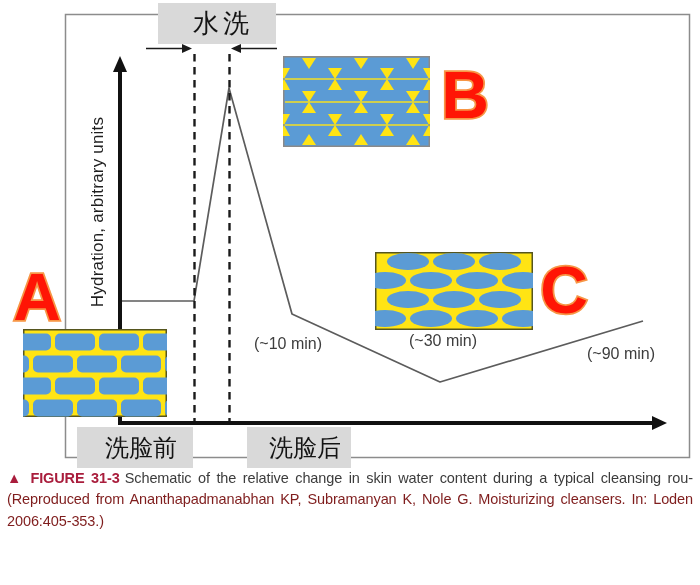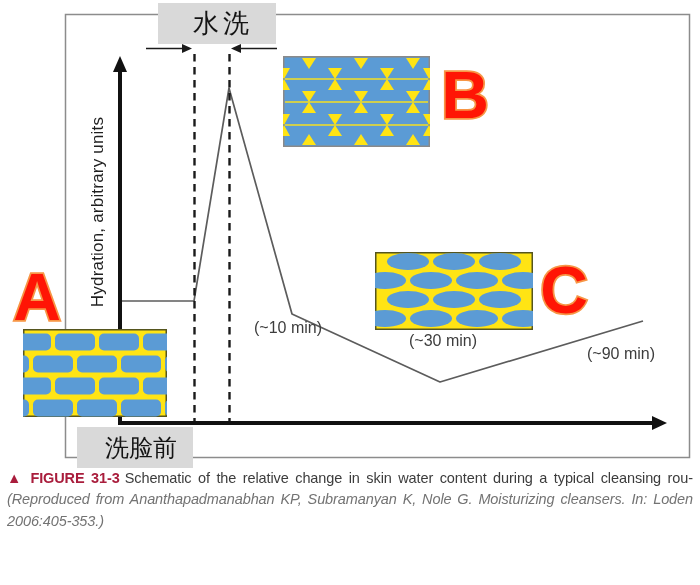--- a/index.html
+++ b/index.html
@@ -8,30 +8,30 @@
   #plot-layer{position:absolute;left:0;top:0;}
   .abs{position:absolute;}
   .graybox{background:#D9D9D9;display:flex;align-items:center;justify-content:center;
            color:#141414;font-family:"DejaVu Sans","Liberation Sans",sans-serif;padding-left:12px;}
   .wash-box{left:158px;top:3px;width:106px;height:41px;font-size:26px;letter-spacing:4px;}
   .pre-box{left:77px;top:427px;width:104px;height:41px;font-size:24px;}
   .post-box{left:247px;top:427px;width:92px;height:41px;font-size:24px;}
   .ylabel{left:98px;top:212px;transform:translate(-50%,-50%) rotate(-90deg);
           white-space:nowrap;font-size:17px;color:#1f1f1f;letter-spacing:.2px;}
   .tlabel{transform:translate(-50%,-50%);font-size:16px;color:#3d3d3d;white-space:nowrap;}
-  .t10{left:288px;top:328px;} .t30{left:443px;top:341px;} .t60{left:621px;top:354px;}
+  .t10{left:288px;top:344px;} .t30{left:443px;top:341px;} .t60{left:621px;top:354px;}
   .letter-svg{position:absolute;overflow:visible;}
   .letter-svg text{font-family:"Liberation Sans",sans-serif;font-weight:bold;font-size:66px;
           fill:#FF1505;stroke:#F79646;stroke-width:3.5px;paint-order:stroke;text-anchor:middle;}
   .caption{left:7px;top:468px;width:686px;color:#3c3c3c;font-size:14.5px;line-height:21.3px;
            letter-spacing:-0.1px;}
   .cap-line{text-align:justify;text-align-last:justify;}
   .cap-last{text-align:left;}
   .figno{color:#A91D3C;font-weight:bold;margin-right:5px;white-space:nowrap;}
-  .cite{font-style:italic;color:#737373;}
+  .cite{color:#7f1d1d;}
 </style>
 </head>
 <body>
 
 <div id="stage">
 
   <svg id="plot-layer" width="700" height="470">
 
     <rect x="65.5" y="14.5" width="624" height="443" fill="none" stroke="#8c8c8c" stroke-width="1.5"></rect>
 
@@ -140,20 +140,23 @@
         <ellipse cx="148" cy="66.5" rx="21" ry="8.5"></ellipse>
     </g>
   </svg>
 
   <div class="abs graybox wash-box">
     <span>水洗</span>
   </div>
   <div class="abs graybox pre-box">
     <span>洗脸前</span>
   </div>
+  <div class="abs graybox post-box">
+    <span>洗脸后</span>
+  </div>
 
   <div class="abs ylabel">Hydration, arbitrary units</div>
 
   <div class="abs tlabel t10">(~10 min)</div>
   <div class="abs tlabel t30">(~30 min)</div>
   <div class="abs tlabel t60">(~90 min)</div>
 
   <svg class="letter-svg" style="left:-3px;top:263px;" width="80" height="66">
     <text x="40" y="57">A</text>
   </svg>

